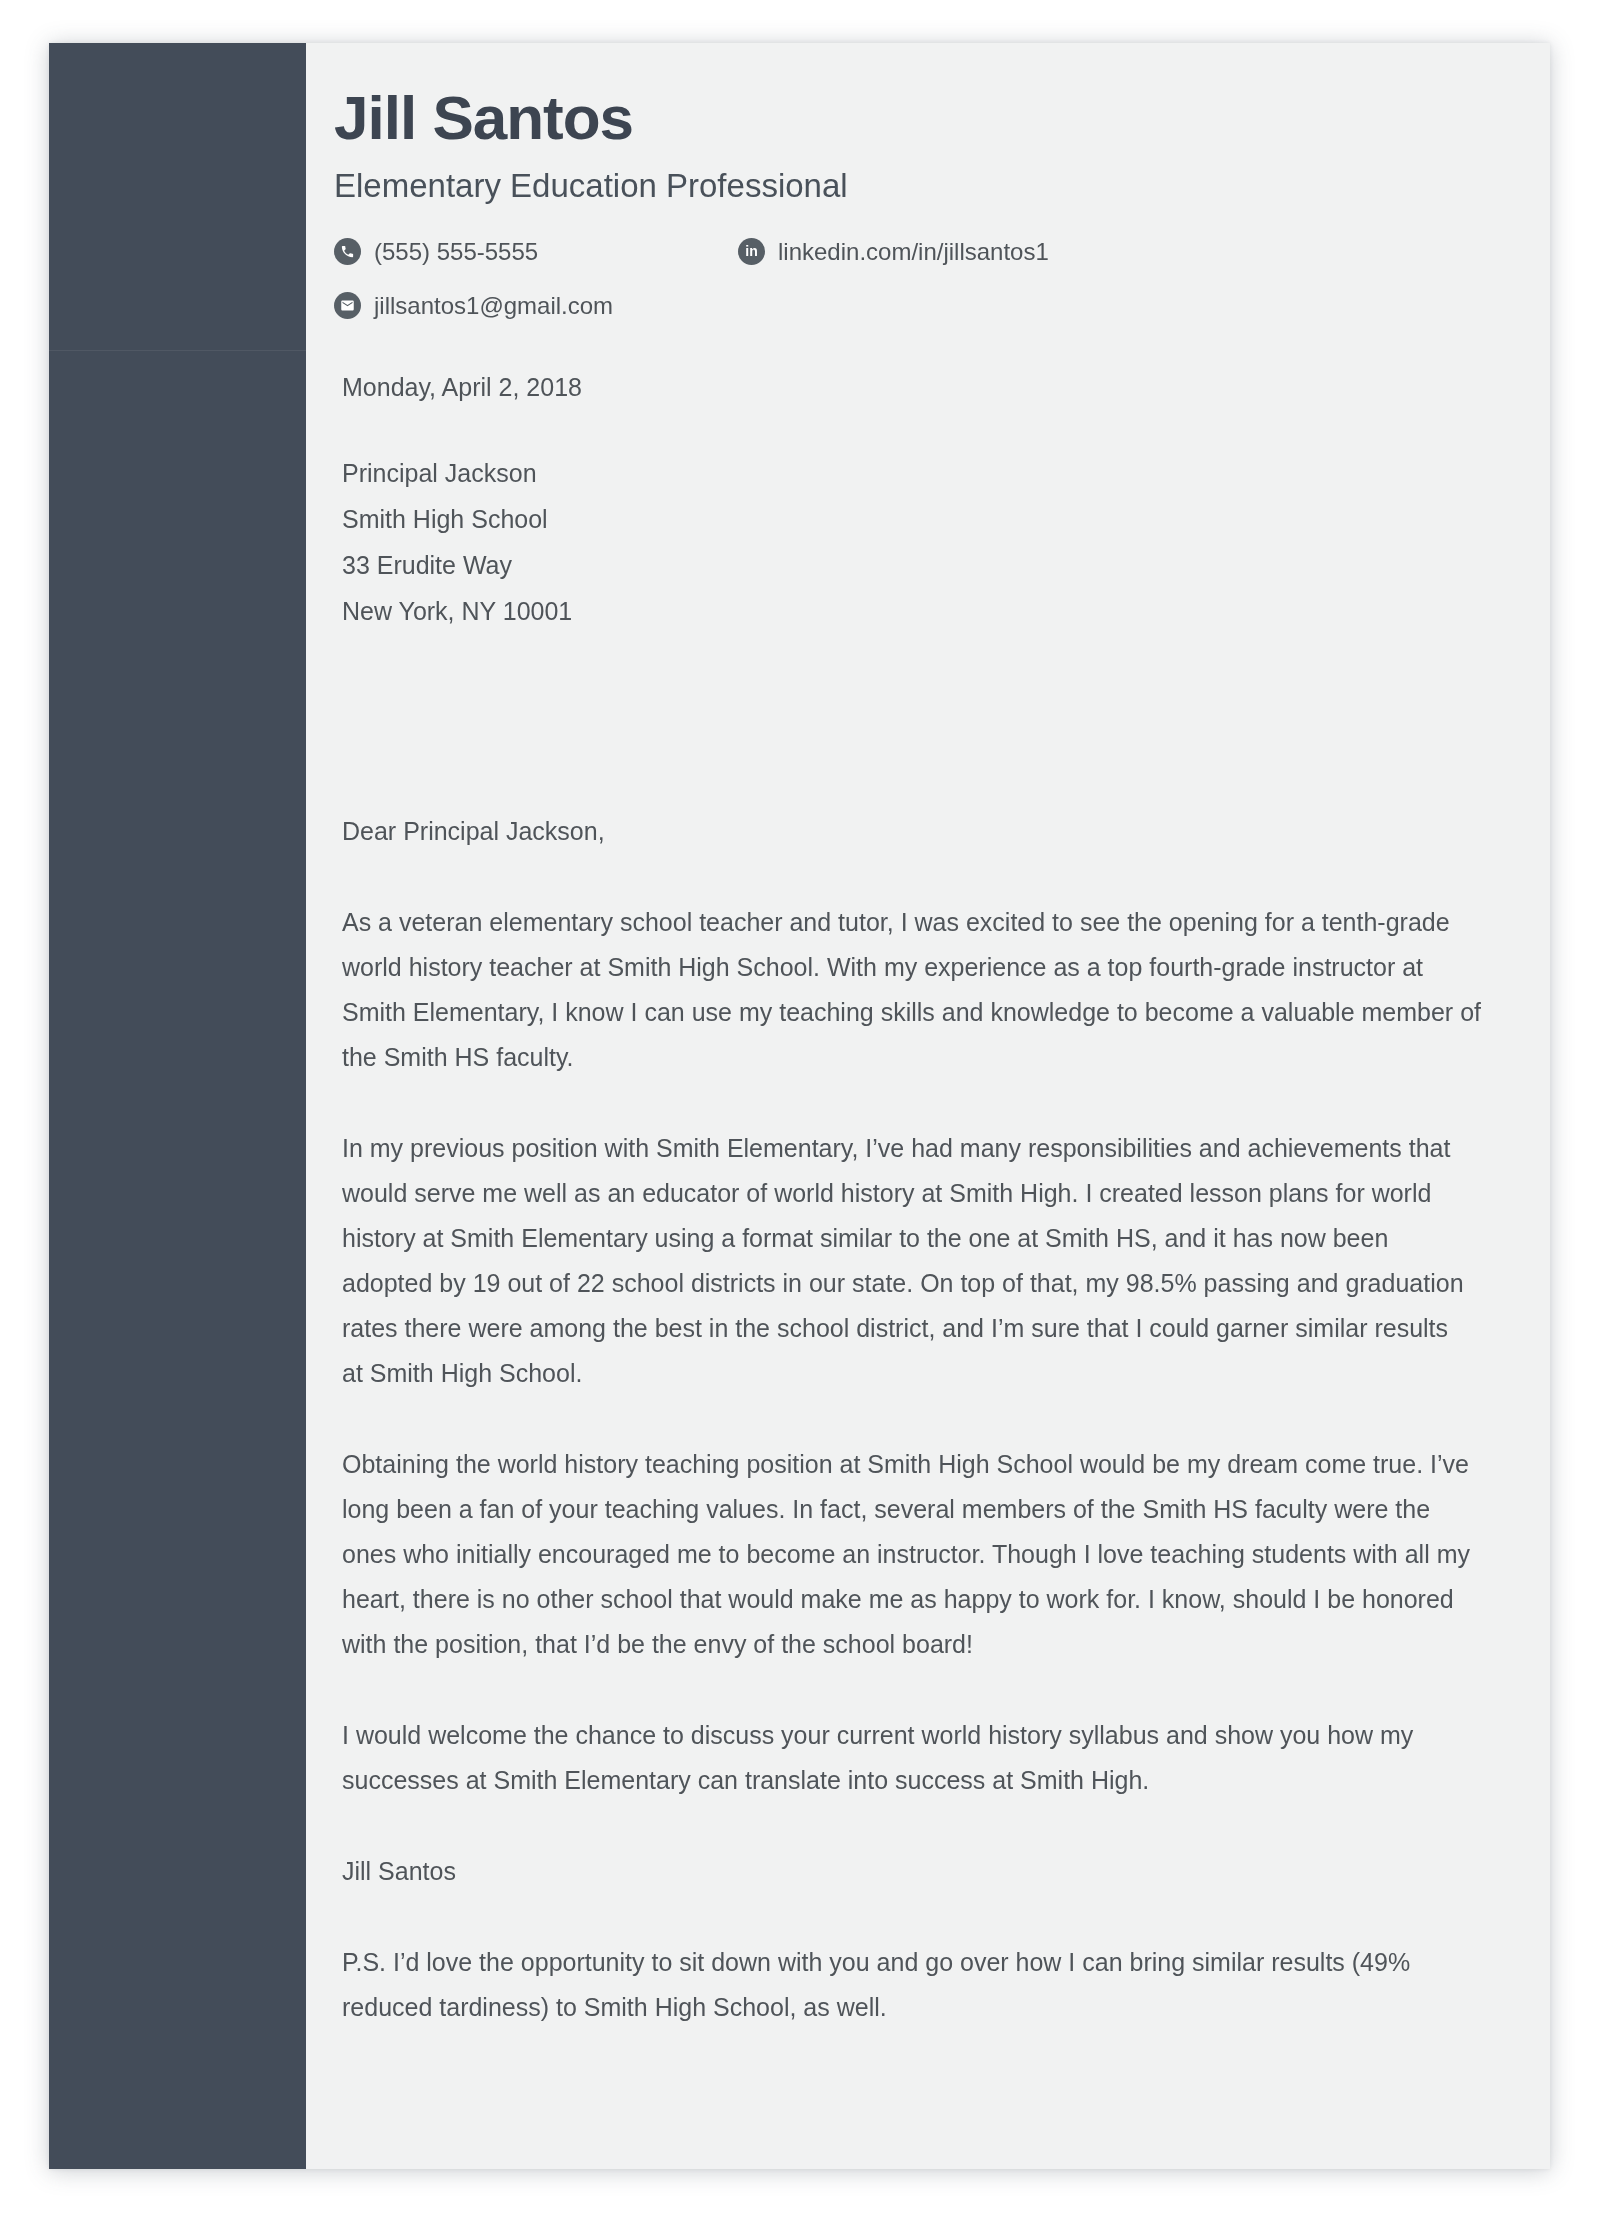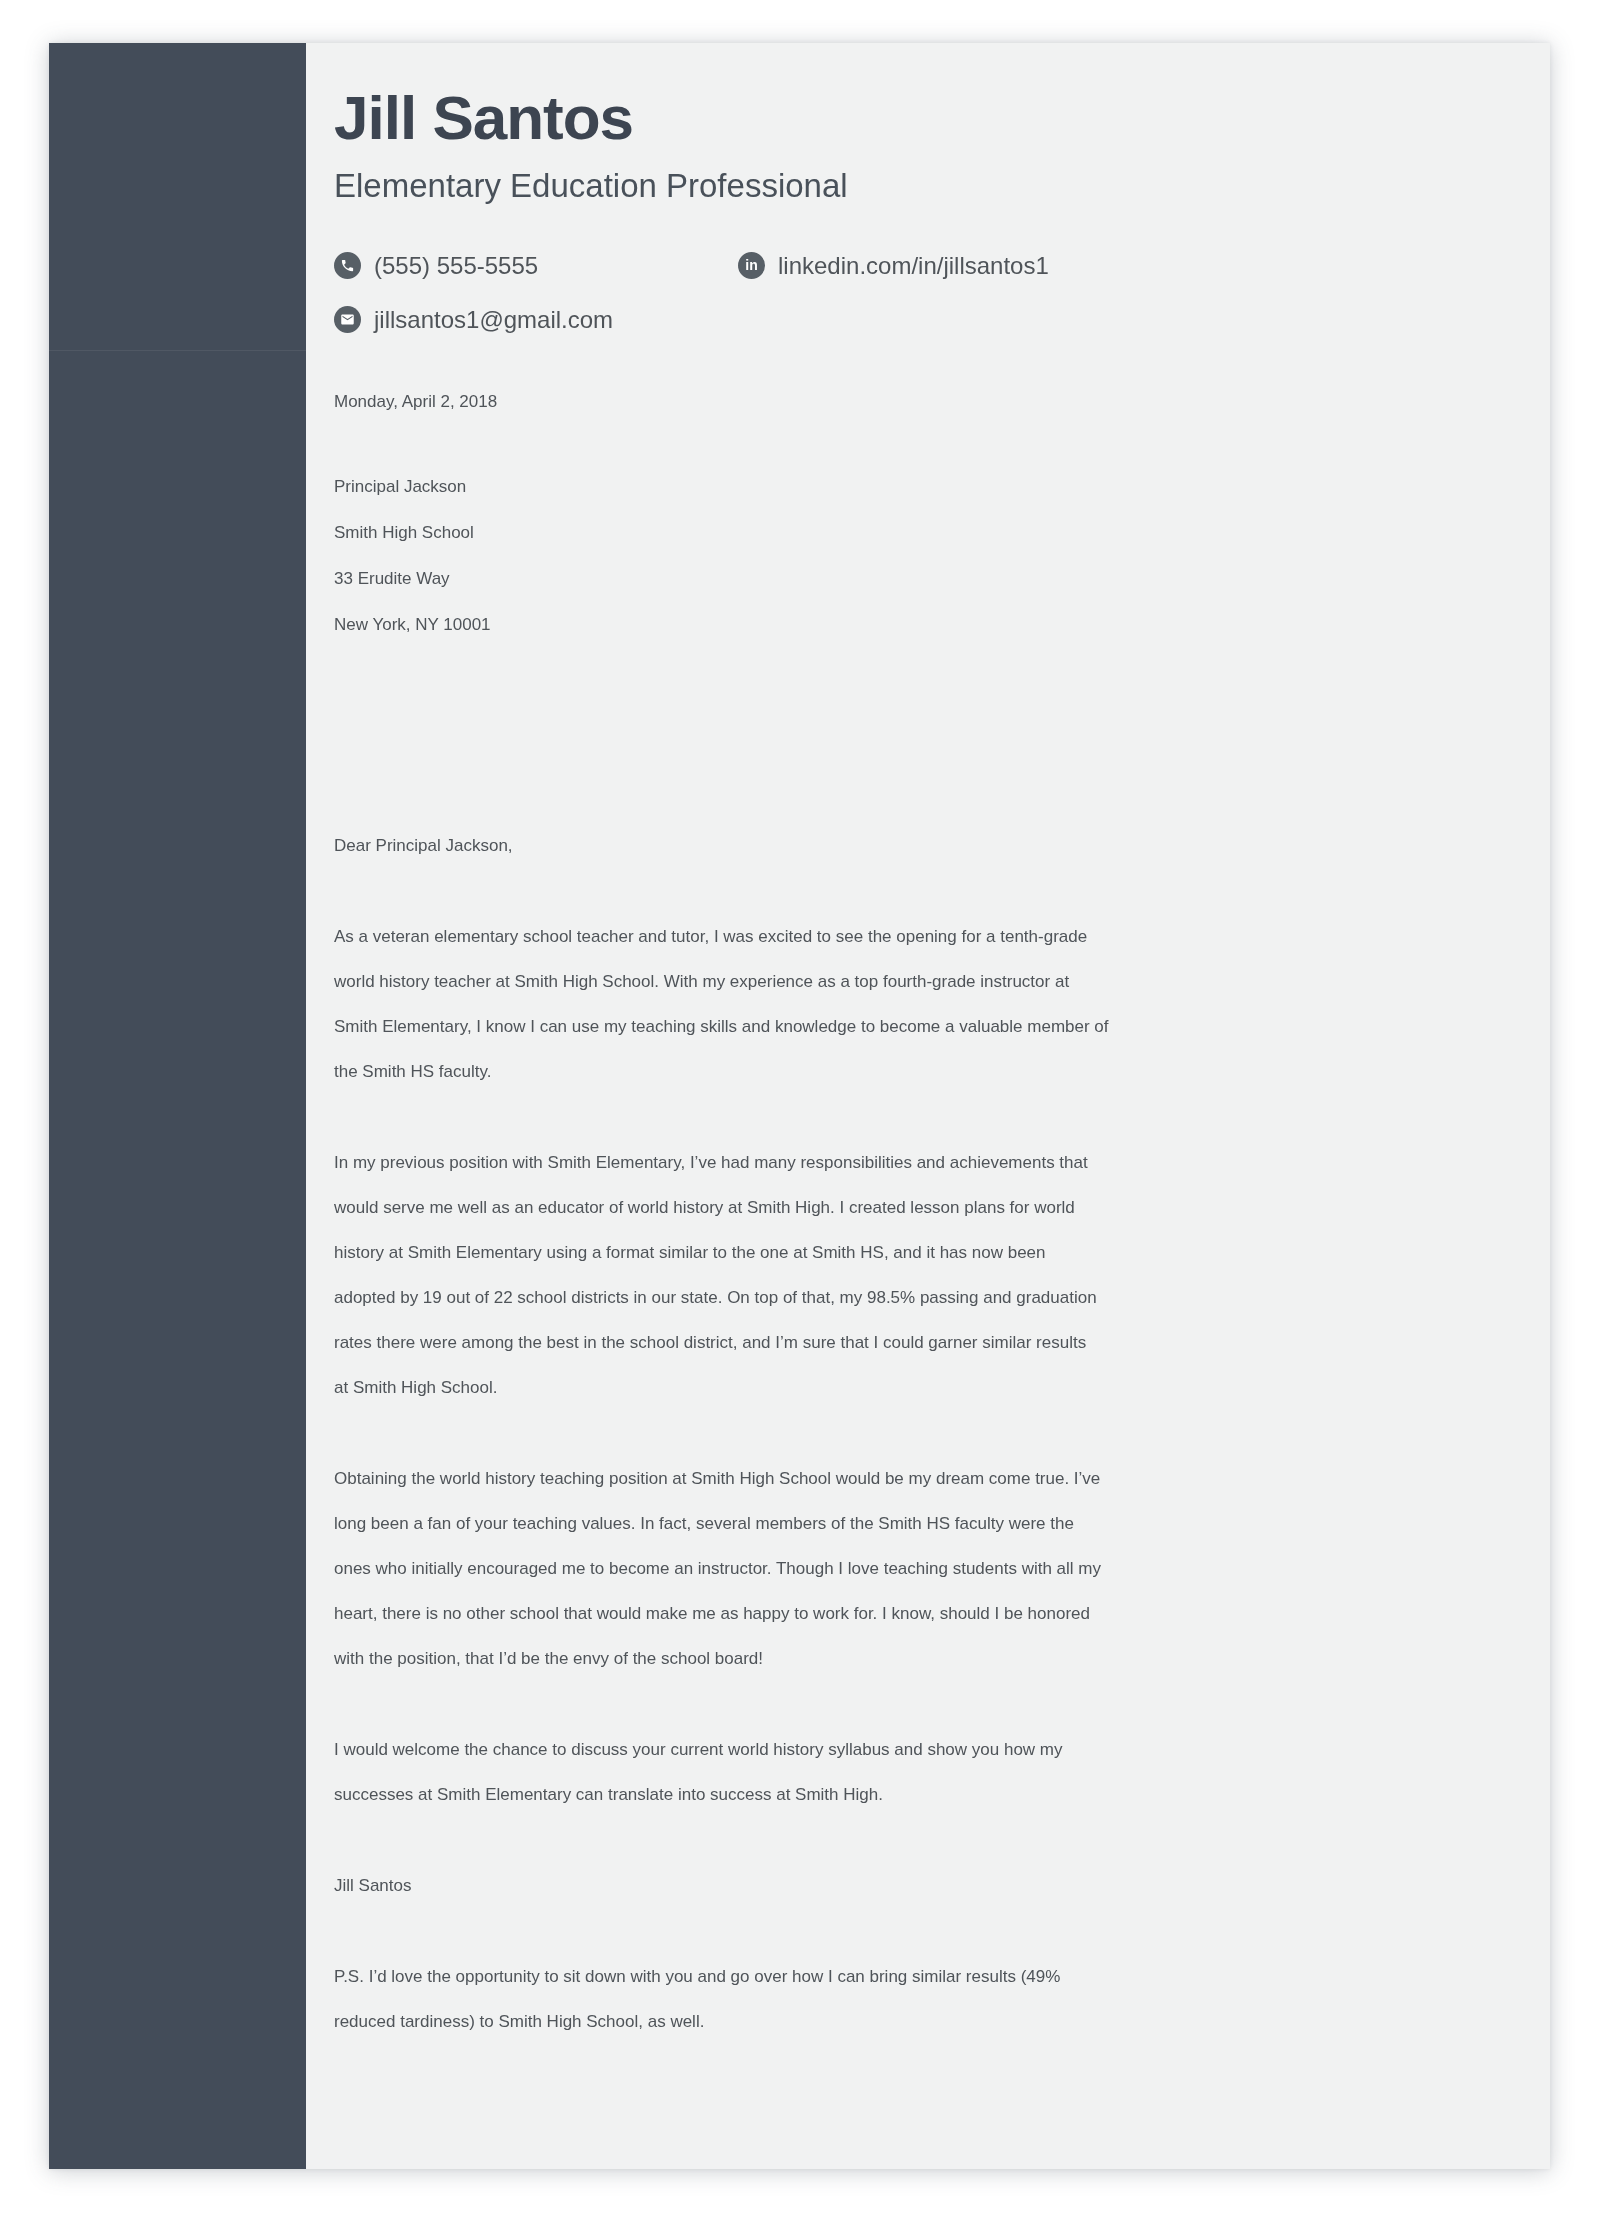--- a/index.html
+++ b/index.html
@@ -53,21 +53,21 @@
     color:var(--heading,#3d4551);
   }
   .person-title{
     margin:16px 0 0 0;
     font-size:33px;
     line-height:1.2;
     font-weight:400;
     color:var(--subtitle,#49515a);
   }
   .contacts{
-    margin-top:46px;
+    margin-top:32px;
     display:grid;
     grid-template-columns:404px 1fr;
     row-gap:26px;
     align-items:center;
   }
   .contact{
     display:flex;
     align-items:center;
     gap:13px;
     color:var(--body-text,#4f5459);
@@ -83,25 +83,25 @@
   }
   .cicon svg{width:15px;height:15px;fill:var(--icon-glyph,#fff);}
   .cicon.linkedin{
     font-size:14px;
     font-weight:700;
     line-height:1;
     padding-bottom:1px;
     text-align:center;
   }
   .body{
-    font-size:17px;
+    font-size:25px;
     line-height:45px;
     color:var(--body-text,#4f5459);
     white-space:pre-line;
-    margin:0 0 46px 0;
+    margin:0 0 46px 8px;
   }
   .date-line{margin-top:45px;margin-bottom:0;}
   .recipient{margin-top:40px;line-height:46px;margin-bottom:0;}
   .pre-greeting-spacer{height:175px;}
 </style>
 </head>
 <body>
 
 <div class="page">
 

